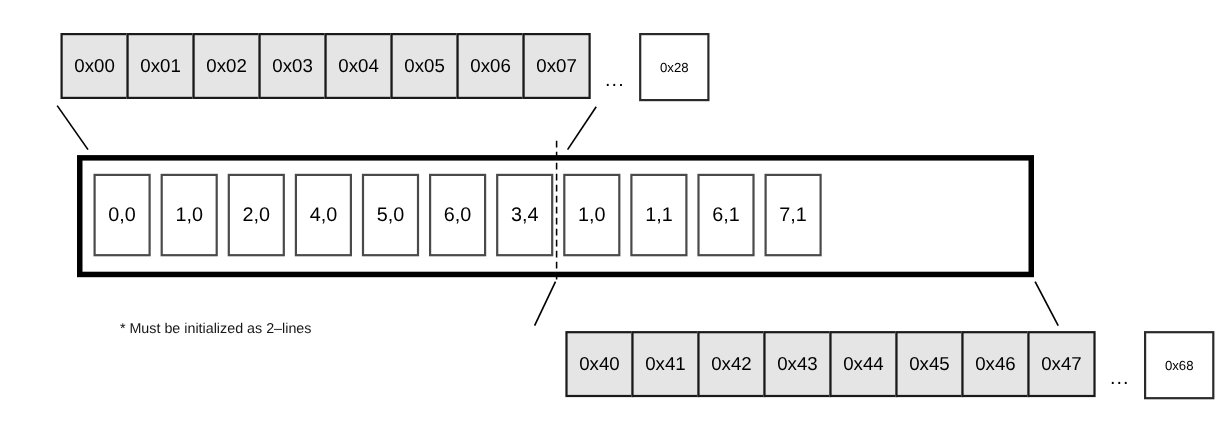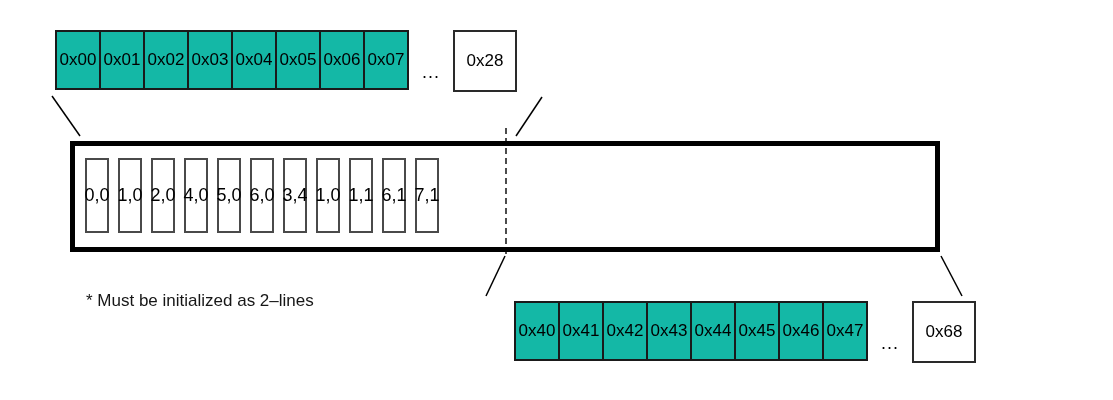--- a/index.html
+++ b/index.html
@@ -2,45 +2,45 @@
 <html><head>
 <meta charset="utf-8">
 <style>
   html,body{margin:0;padding:0;background:#ffffff;}
   .canvas{
     position:relative;width:1113px;height:400px;background:#ffffff;
     font-family:"Liberation Sans",sans-serif;color:#000;overflow:hidden;
   }
   .addr-row{position:absolute;display:flex;align-items:flex-start;}
   .addr-cell{
-    box-sizing:border-box;width:46px;height:60px;border:2px solid #1a1a1a;
+    box-sizing:border-box;width:62px;height:60px;border:2px solid #1a1a1a;
     margin-left:-2px;display:flex;align-items:center;justify-content:center;
-    font-size:17px;background:#14b8a6;
+    font-size:17px;background:#e5e5e5;
   }
   .addr-cell:first-child{margin-left:0;}
   .addr-ellipsis{
     align-self:center;margin:22px 13px 0 13px;font-size:18px;
     letter-spacing:1px;line-height:10px;
   }
   .addr-lone{
     box-sizing:border-box;width:64px;height:62px;border:2px solid #2a2a2a;
-    display:flex;align-items:center;justify-content:center;font-size:17px;background:#fff;
+    display:flex;align-items:center;justify-content:center;font-size:12px;background:#fff;
   }
   .cache-box{
     position:absolute;left:70px;top:141px;width:870px;height:111px;
     box-sizing:border-box;border:5px solid #000;background:#fff;
     display:flex;gap:9px;padding:12px 0 0 10px;
   }
   .cache-slot{
-    box-sizing:border-box;flex:none;width:24px;height:75px;
+    box-sizing:border-box;flex:none;width:52px;height:75px;
     border:2px solid #4a4a4a;display:flex;align-items:center;justify-content:center;
     font-size:18px;background:#fff;
   }
   .note{
-    position:absolute;left:86px;top:291px;font-size:17px;color:#161616;
+    position:absolute;left:109px;top:291px;font-size:13px;color:#161616;
   }
   svg.overlay{position:absolute;left:0;top:0;pointer-events:none;}
 </style>
 </head>
 <body>
 
 <div class="canvas">
 
   <div class="addr-row" style="left:55px;top:30px;">
     <div class="addr-cell">0x00</div>

